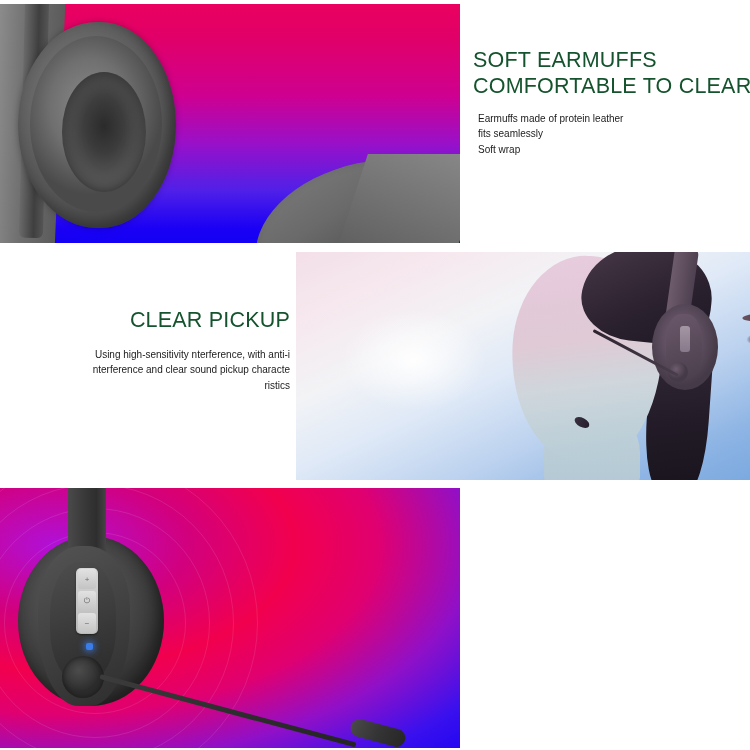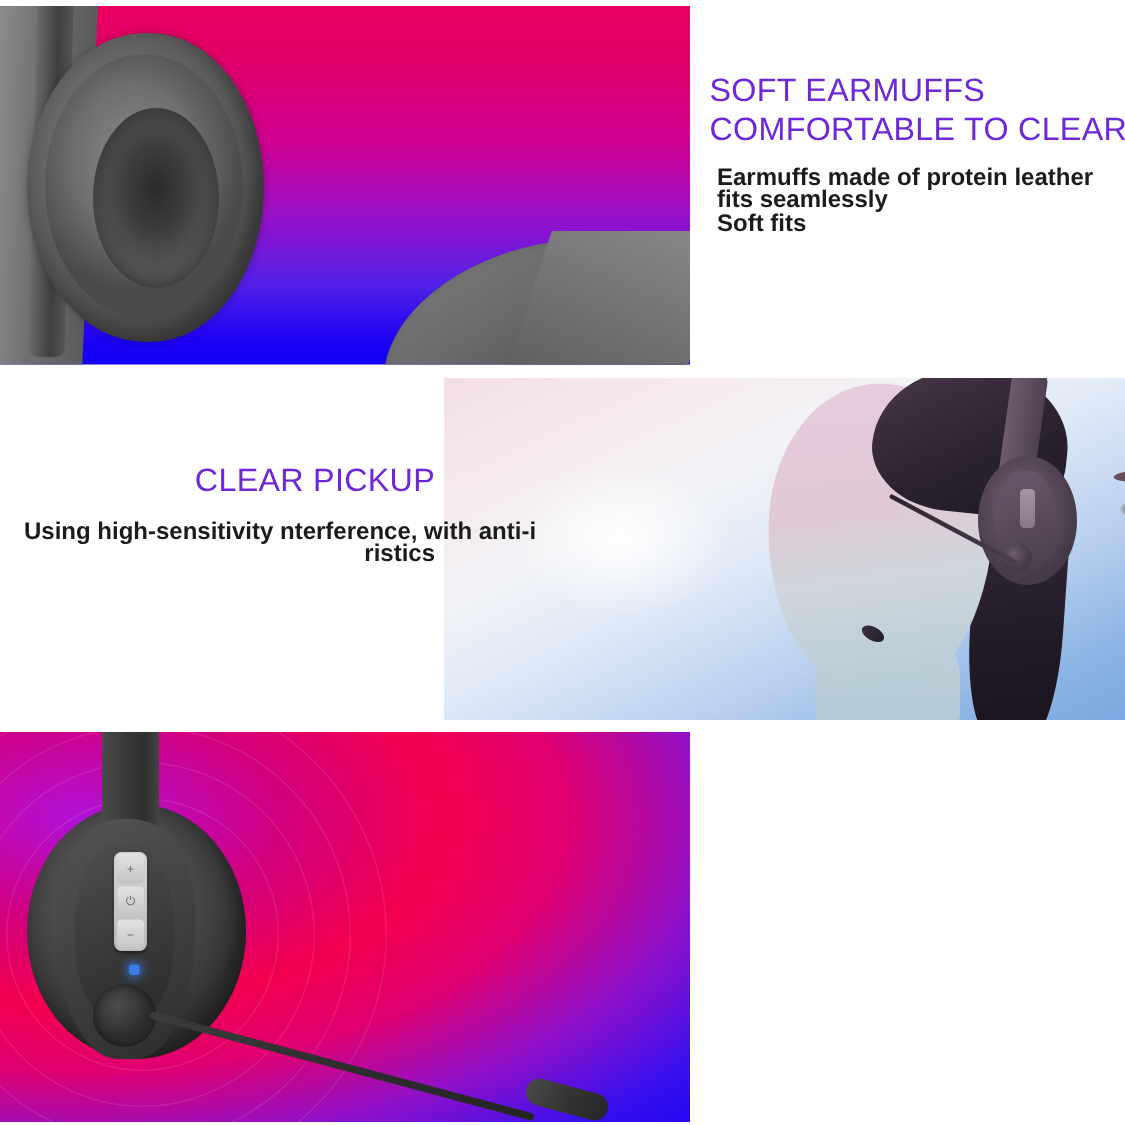--- a/index.html
+++ b/index.html
@@ -31,27 +31,27 @@
     background: #808080;
   }
 
   .copy { position: absolute; }
 
   .headline {
     font-size: 21.5px;
     line-height: 26px;
     font-weight: 400;
     letter-spacing: 0.2px;
-    color: #6d28d9;
+    color: #14532d;
     white-space: nowrap;
   }
   .body {
-    font-size: 16px;
+    font-size: 10px;
     line-height: 15.4px;
-    font-weight: 700;
+    font-weight: 400;
     color: #1b1b1b;
   }
   .body div { white-space: nowrap; }
 
   
   #panel-1 { left: 0; top: 0; width: 750px; height: 245px; }
   #photo-1 {
     left: 0; top: 4px; width: 460px; height: 239px;
     background:
       linear-gradient(180deg,
@@ -312,21 +312,21 @@
       </div>
       <div id="p1-right-grey"></div>
     </div>
 
     <div class="copy" id="copy-1">
       <div class="headline">SOFT EARMUFFS</div>
       <div class="headline">COMFORTABLE TO CLEAR</div>
       <div class="body">
         <div>Earmuffs made of protein leather</div>
         <div>fits seamlessly</div>
-        <div>Soft fits</div>
+        <div>Soft wrap</div>
       </div>
     </div>
   </section>
 
   <section class="panel" id="panel-2">
 
     <div class="photo" id="photo-2">
       <div id="p2-glow"></div>
       <div id="p2-neck"></div>
       <div id="p2-hair-tail"></div>
@@ -343,20 +343,21 @@
       <div id="p2-hs-btn"></div>
       <div id="p2-hs-knob"></div>
       <div id="p2-hs-boom"></div>
       <div id="p2-hs-tip"></div>
     </div>
 
     <div class="copy" id="copy-2">
       <div class="headline">CLEAR PICKUP</div>
       <div class="body">
         <div>Using high-sensitivity nterference, with anti-i</div>
+        <div>nterference and clear sound pickup characte</div>
         <div>ristics</div>
       </div>
     </div>
   </section>
 
   <section class="panel" id="panel-3">
 
     <div class="photo" id="photo-3">
       <div id="p3-rings">
         <div class="ring" style="width:130px;height:130px;"></div>

